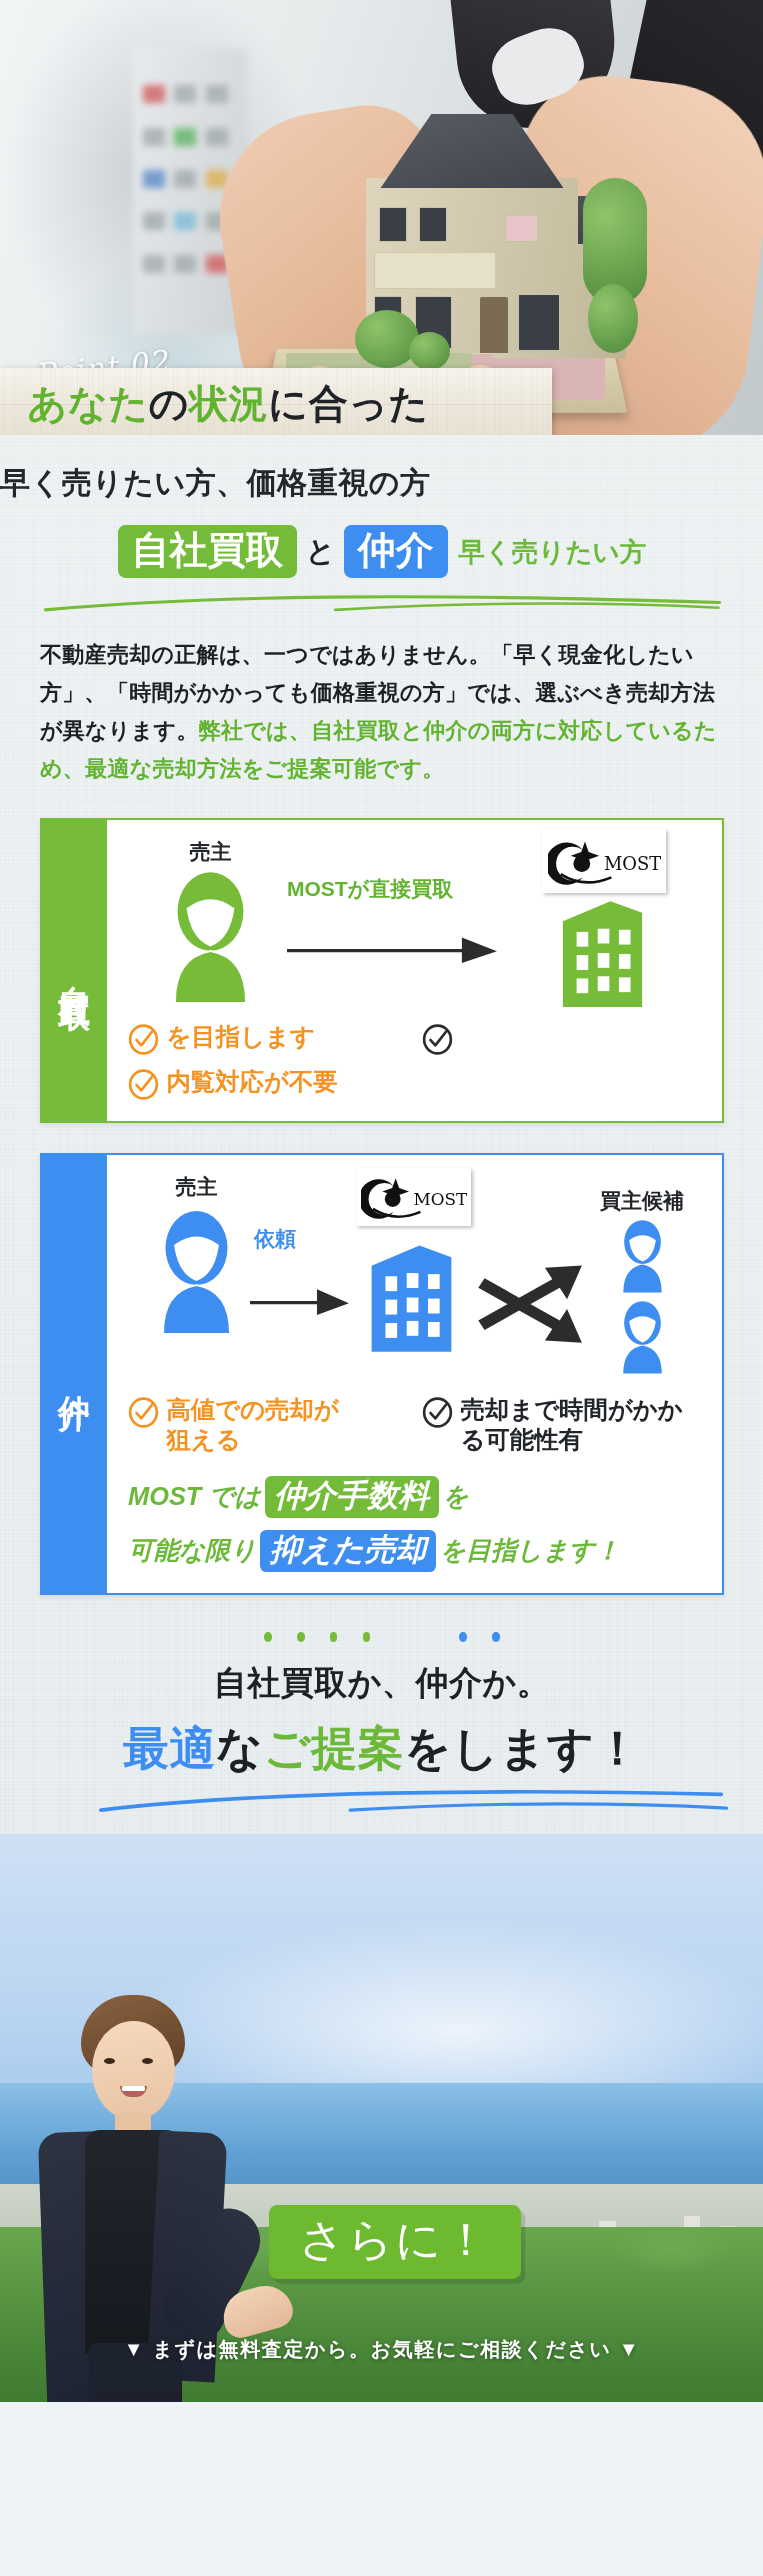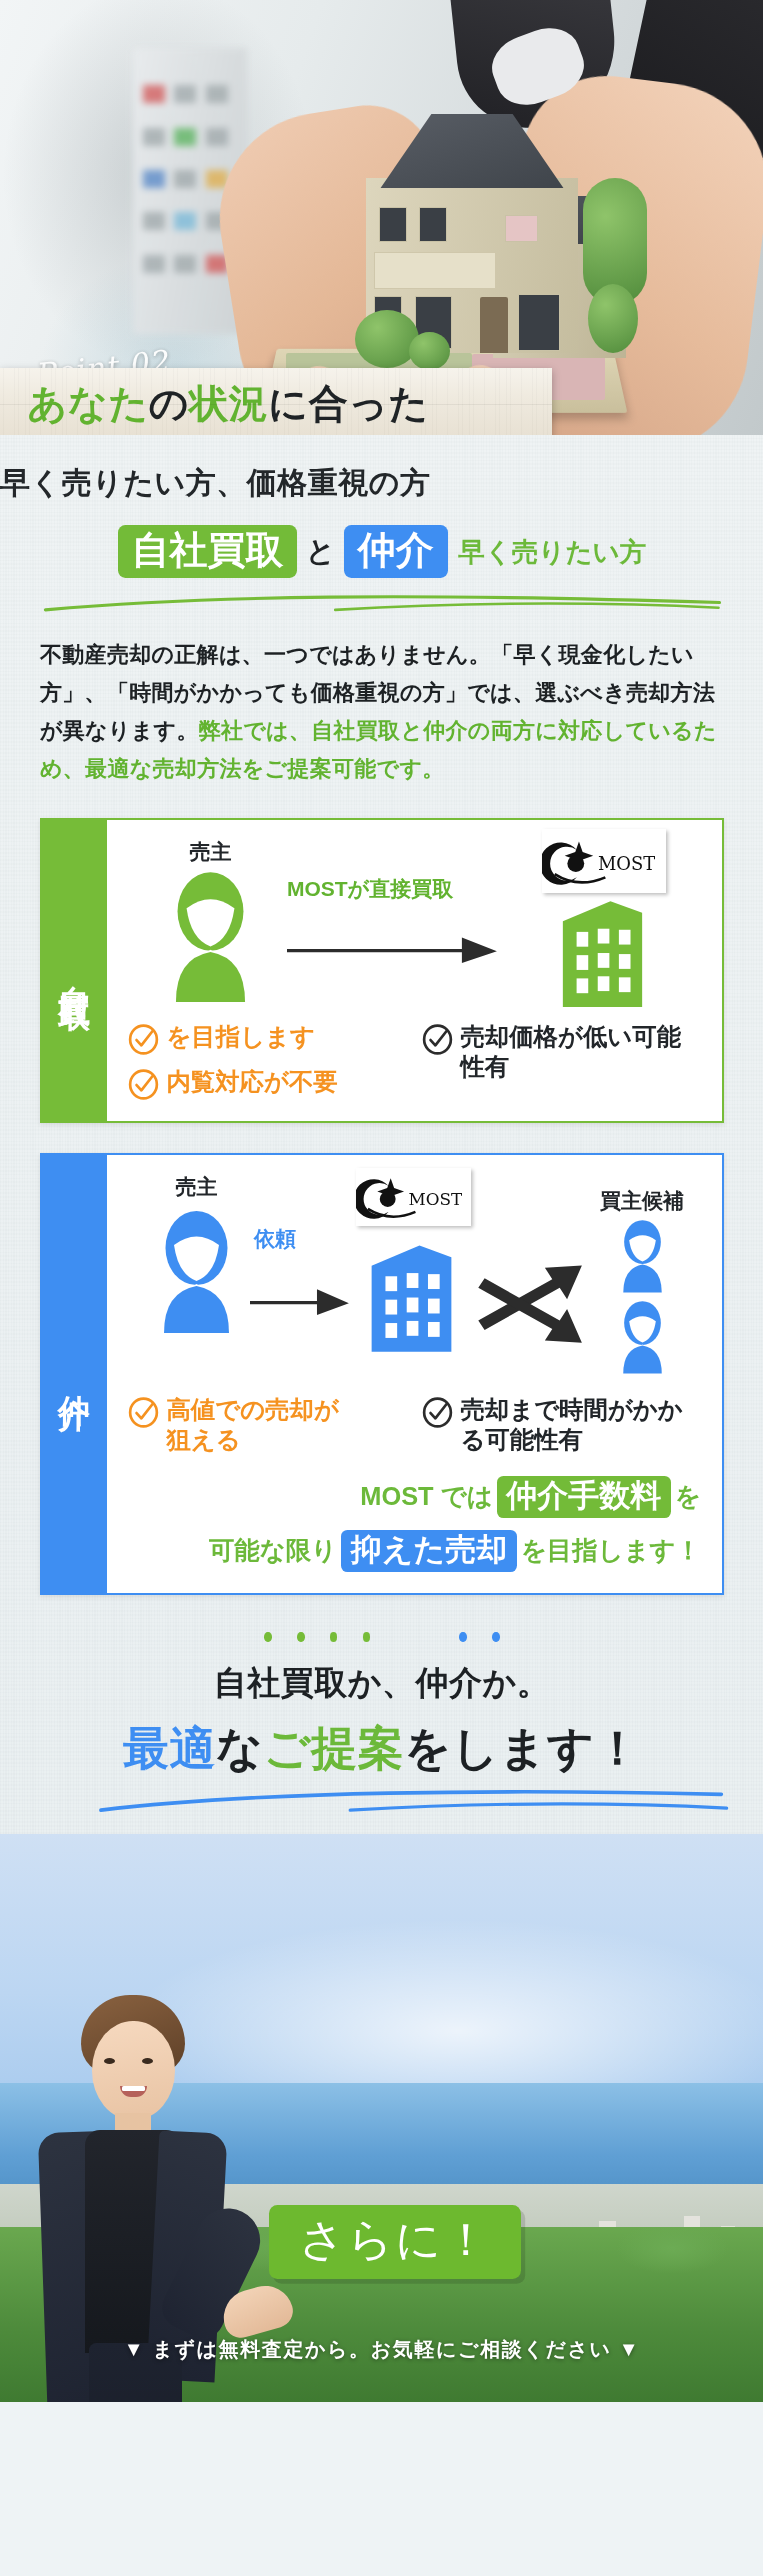--- a/index.html
+++ b/index.html
@@ -117,31 +117,31 @@
   .rail{width:65px;flex:0 0 65px;background:#76bc38;display:flex;align-items:center;justify-content:center;}
   .card.blue .rail{background:#3e8ef2;}
   .rail span{writing-mode:vertical-rl;color:#fff;font-size:32px;font-weight:700;letter-spacing:5.3px;}
   .card-body{flex:1;padding:18px 21px 21px;position:relative;}
 
   .flow{position:relative;height:175px;}
   .flow.tall{height:201px;}
   .actor{position:absolute;text-align:center;}
   .actor-label{font-size:21px;font-weight:700;color:#22262a;margin-bottom:4.2px;}
   .logo-box{position:absolute;background:#fff;box-shadow:1.6px 1.6px 3.7px rgba(0,0,0,.25);
-    display:flex;align-items:center;}
+    display:flex;align-items:center;justify-content:center;}
   .arrow-lbl{position:absolute;font-size:21px;font-weight:700;}
 
   .checks{display:flex;gap:15px;margin-top:9.5px;}
   .chk{display:flex;gap:7.4px;align-items:flex-start;}
   .chk .txt{font-size:24.4px;font-weight:700;line-height:1.22;}
   .chk.pos .txt{color:#f59220;}
   .chk.neg .txt{color:#22262a;}
   .chk svg{flex:0 0 auto;margin-top:2.1px;}
 
-  .fee-line{margin-top:21px;text-align:right;}
+  .fee-line{margin-top:21px;text-align:left;font-style:italic;}
   .fee-line .t{font-size:25.4px;font-weight:700;color:#6cb93a;vertical-align:middle;}
   .fee-line .box-g{display:inline-block;background:#73bb38;color:#fff;border-radius:6.4px;
     font-size:31px;font-weight:700;padding:4.2px 9.5px 7.4px;margin:0 4.2px;line-height:1;vertical-align:middle;}
   .fee-line .box-b{display:inline-block;background:#3e8ef2;color:#fff;border-radius:6.4px;
     font-size:31px;font-weight:700;padding:4.2px 9.5px 7.4px;margin:0 4.2px;line-height:1;vertical-align:middle;}
 
   
   .closing{width:764px;text-align:center;padding:37px 0 21px;}
   .dots{display:flex;justify-content:center;gap:25.4px;margin-bottom:19px;}
   .dots i{width:7.4px;height:9.5px;border-radius:50%;display:block;}
@@ -352,21 +352,20 @@
               </svg>
               <span class="txt">内覧対応が不要</span>
             </div>
           </div>
           <div style="flex:1">
             <div class="chk neg">
               <svg width="31" height="31" viewBox="0 0 58 58">
                 <ellipse cx="29" cy="29" rx="25" ry="26" fill="none" stroke="#2c2c2c" stroke-width="5"></ellipse>
                 <path d="M16 30 L25 40 L46 13" fill="none" stroke="#2c2c2c" stroke-width="5" stroke-linecap="round" stroke-linejoin="round"></path>
               </svg>
-              <span class="txt" style="max-width:223px">売却価格が低い可能性有</span>
             </div>
           </div>
         </div>
       </div>
     </div>
 
     <div class="card blue">
       <div class="rail">
         <span>仲介</span>
       </div>

